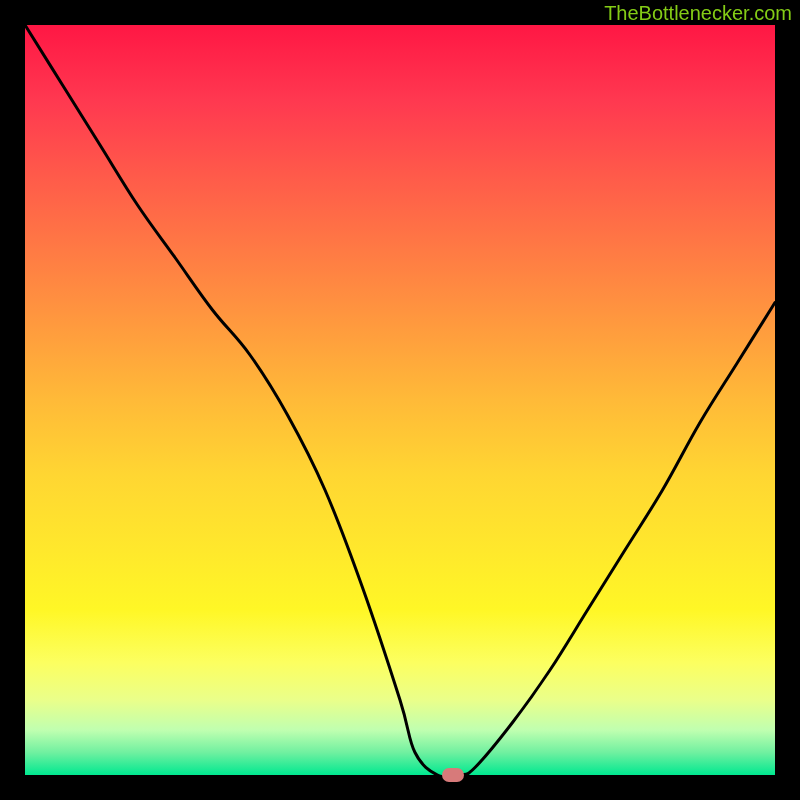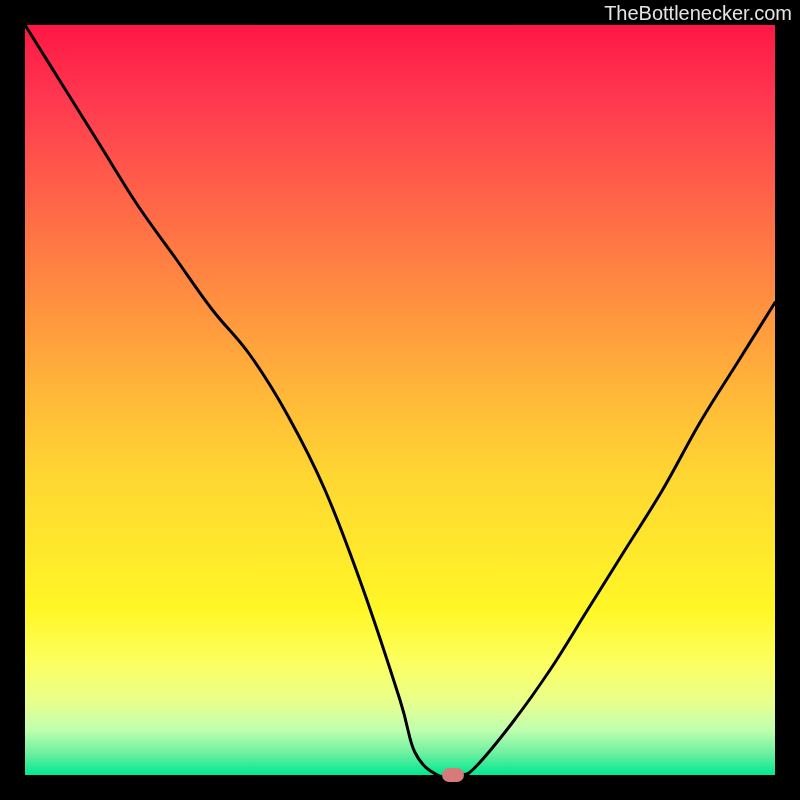--- a/index.html
+++ b/index.html
@@ -8,21 +8,21 @@
     height: 800px;
     background: #000;
     font-family: Arial, sans-serif;
     position: relative;
     overflow: hidden;
   }
   .watermark {
     position: absolute;
     top: 2px;
     right: 8px;
-    color: #e5e5e5;
+    color: #84cc16;
     font-size: 20px;
     font-weight: 500;
     z-index: 10;
   }
   .plot-area {
     position: absolute;
     left: 25px;
     top: 25px;
     width: 750px;
     height: 750px;

